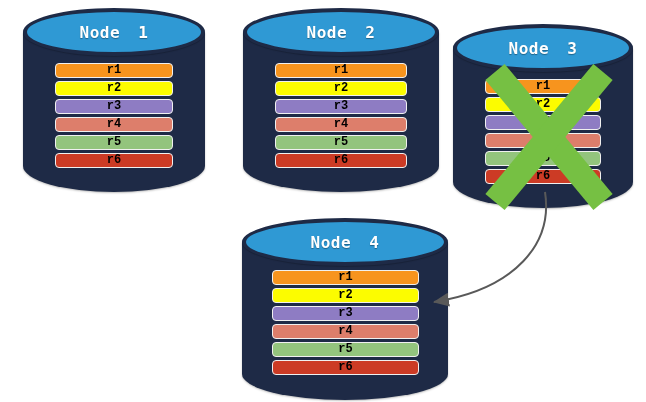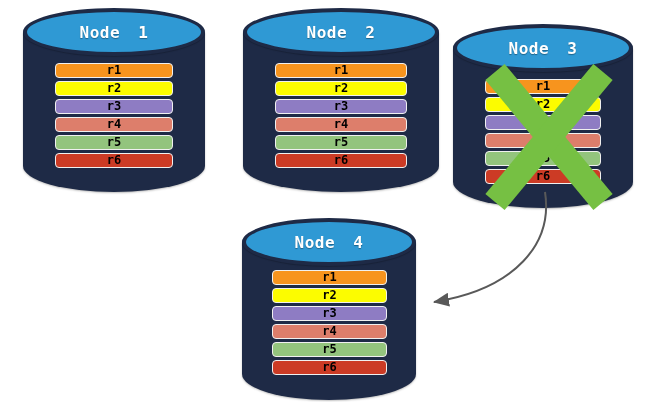--- a/index.html
+++ b/index.html
@@ -31,20 +31,21 @@
   }
   .bars { position:absolute; left:32px; right:32px; top:55px; z-index:3; }
   .cyl-small .bars { left:30px; right:29px; top:52px; }
   .bar {
     height:13px; line-height:13px; margin-bottom:3px;
     border:1px solid var(--bar-border-color);
     border-radius:4px;
     text-align:center;
     font-weight:bold; font-size:12px;
     color:var(--bar-label-color);
+    font-family:Liberation Mono, monospace;
   }
   .cross { position:absolute; left:26px; top:38px; z-index:4; }
   .cross-stroke { stroke:var(--cross-color); stroke-width:25; stroke-linecap:butt; }
   .arrow-layer { position:absolute; left:0; top:0; z-index:5; pointer-events:none; }
   .arrow-stroke { stroke:var(--arrow-color); stroke-width:2; fill:none; }
   .arrow-fill { fill:var(--arrow-color); }
 </style>
 </head>
 <body>
 
@@ -92,21 +93,21 @@
       <div class="bar" style="background: rgb(221, 126, 107);">r4</div>
       <div class="bar" style="background: rgb(147, 196, 125);">r5</div>
       <div class="bar" style="background: rgb(204, 59, 37);">r6</div>
     </div>
     <svg class="cross" width="140" height="150" viewBox="0 0 140 150">
       <line class="cross-stroke" x1="16" y1="10" x2="124" y2="140"></line>
       <line class="cross-stroke" x1="124" y1="10" x2="16" y2="140"></line>
     </svg>
   </div>
 
-  <div class="cylinder cyl-small" style="left:242px; top:218px; width:174px; height:182px;">
+  <div class="cylinder cyl-small" style="left:242px; top:218px; width:206px; height:182px;">
     <div class="cyl-body"></div>
     <div class="cyl-top">
       <span class="node-label">Node 4</span>
     </div>
     <div class="bars">
       <div class="bar" style="background: rgb(247, 148, 30);">r1</div>
       <div class="bar" style="background: rgb(252, 252, 0);">r2</div>
       <div class="bar" style="background: rgb(142, 124, 195);">r3</div>
       <div class="bar" style="background: rgb(221, 126, 107);">r4</div>
       <div class="bar" style="background: rgb(147, 196, 125);">r5</div>

